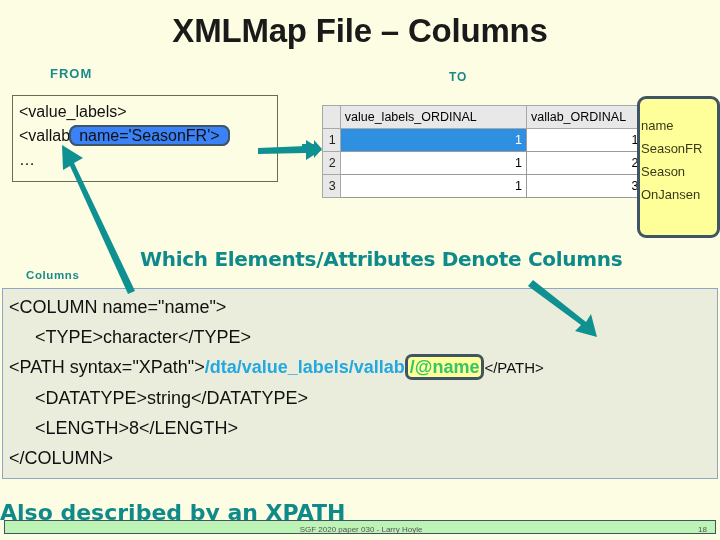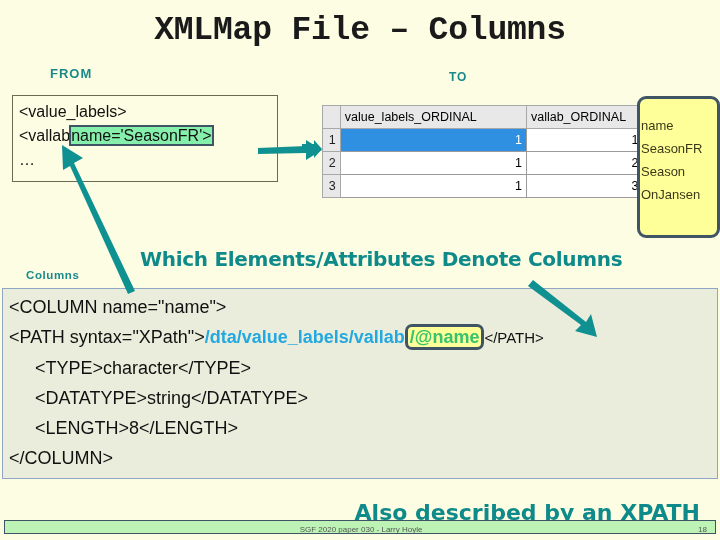--- a/index.html
+++ b/index.html
@@ -8,21 +8,21 @@
     background:#fdfde3;
     font-family:"Liberation Sans", sans-serif;
     position:relative;
   }
   .slide{position:absolute;inset:0;background:#fdfde3;}
 
   
   #title{
     position:absolute;left:0;top:12px;width:720px;text-align:center;
     font-size:33px;font-weight:bold;color:#1a1a1a;letter-spacing:-0.2px;
-    font-family:Liberation Mono, monospace;
+    font-family:Liberation Sans, sans-serif;
   }
 
   
   .small-label{
     position:absolute;font-size:13px;color:#1a8a8a;font-weight:bold;
     letter-spacing:1px;font-family:"Liberation Sans",sans-serif;
   }
   #from-label{left:50px;top:66px;}
   #to-label{left:449px;top:70px;font-size:12px;}
 
@@ -30,22 +30,22 @@
   #from-box{
     position:absolute;left:12px;top:95px;width:266px;height:87px;
     background:#fdfde3;border:1px solid #6b6b55;box-sizing:border-box;
     padding:4px 6px 0 6px;
   }
   #from-box .ln{
     font-size:16px;color:#111;line-height:24px;white-space:nowrap;
     font-family:"Liberation Sans",sans-serif;
   }
   .hl-yellow{
-    background:#86efac;border:2.5px solid #3f5566;border-radius:0;
-    padding:0px 0;margin-left:-1px;
+    background:#3b82f6;border:2.5px solid #3f5566;border-radius:8px;
+    padding:0px 8px;margin-left:-1px;
   }
 
   
   #to-table{
     position:absolute;left:322px;top:105px;
     border-collapse:collapse;font-size:12.5px;
     font-family:"Liberation Sans",sans-serif;background:#fff;
   }
   #to-table td,#to-table th{
     border:1px solid #9a9a9a;padding:1px 4px;height:23px;box-sizing:border-box;
@@ -102,21 +102,21 @@
   .xpath-blue{color:#23a8df;font-weight:bold;}
   .tag-small{font-size:15px;}
   .closecol{font-size:14px;}
   .hl-green{
     background:#ffff99;border:3px solid #3f5566;border-radius:7px;
     color:#36c26e;font-weight:bold;padding:0 2px;
   }
 
   
   #bottom-head{
-    position:absolute;left:0;top:500px;width:700px;text-align:right;
+    position:absolute;left:0;top:500px;width:700px;
     font-size:22px;font-weight:bold;color:#0f8a8a;
     font-family:"DejaVu Sans",sans-serif;
   }
 
   
   #footer{
     position:absolute;left:4px;top:520px;width:712px;height:14px;
     background:#bdf4b5;border:1px solid #3f5566;box-sizing:border-box;
   }
   #footer-text{
@@ -186,22 +186,22 @@
     <div>SeasonFR</div>
     <div>Season</div>
     <div>OnJansen</div>
   </div>
 
   <div id="section-head">Which Elements/Attributes Denote Columns</div>
   <div id="xmlmap-label">Columns</div>
 
   <div id="code-block">
     <div class="cl">&lt;COLUMN name="name"&gt;</div>
+    <div class="cl indent1">&lt;TYPE&gt;character&lt;/TYPE&gt;</div>
     <div class="cl"><span>&lt;PATH syntax="XPath"&gt;</span><span class="xpath-blue">/dta/value_labels/vallab</span><span class="hl-green">/@name</span><span class="tag-small">&lt;/PATH&gt;</span></div>
-    <div class="cl indent1">&lt;TYPE&gt;character&lt;/TYPE&gt;</div>
     <div class="cl indent1">&lt;DATATYPE&gt;string&lt;/DATATYPE&gt;</div>
     <div class="cl indent1">&lt;LENGTH&gt;8&lt;/LENGTH&gt;</div>
     <div class="cl closecol">&lt;/COLUMN&gt;</div>
   </div>
 
   <div id="bottom-head">Also described by an XPATH</div>
 
   <div id="footer">
     <div id="footer-text">SGF 2020 paper 030 - Larry Hoyle</div>
     <div id="footer-page">18</div>

